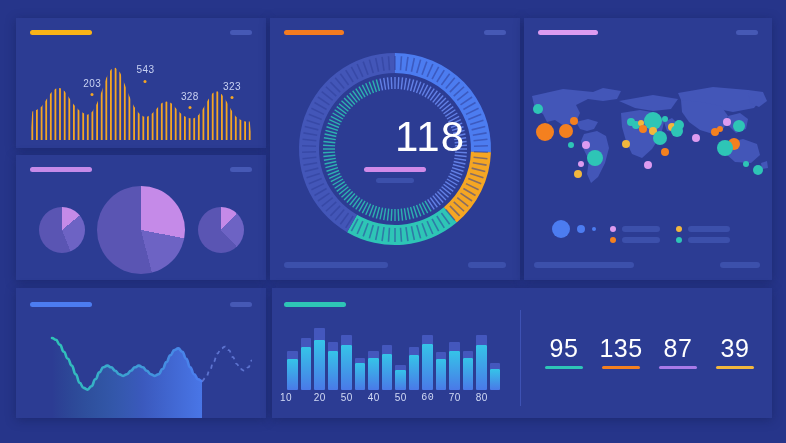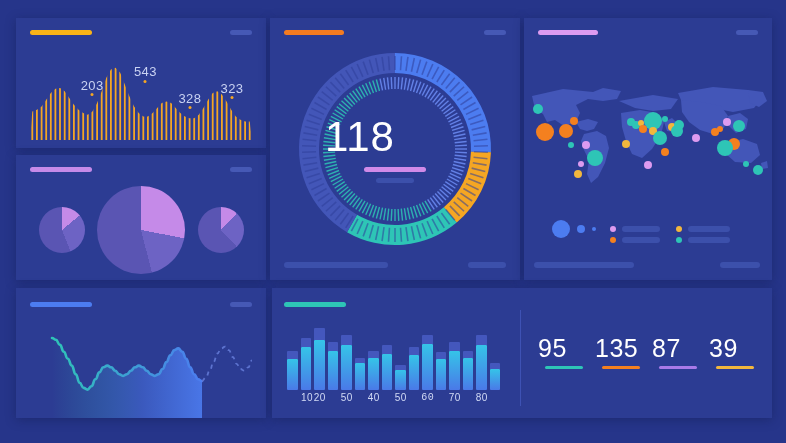--- a/index.html
+++ b/index.html
@@ -18,34 +18,34 @@
   }
   
   .title-bar{position:absolute;height:5px;border-radius:3px;}
   .corner-bar{position:absolute;height:5px;width:22px;border-radius:3px;background:#4659b5;}
   .ph-bar{position:absolute;height:6px;border-radius:3px;background:#3c50ab;}
 
   
   #card-area{left:16px;top:18px;width:250px;height:130px;}
   .area-wrap{position:absolute;left:14px;top:38px;width:222px;height:84px;}
   .area-label{
-    position:absolute;color:#c9d2f2;font-size:13px;letter-spacing:.4px;
+    position:absolute;color:#c9d2f2;font-size:10px;letter-spacing:.4px;
     transform:translateX(-50%);white-space:nowrap;
   }
   .area-dot{position:absolute;width:3px;height:3px;border-radius:50%;background:#f5a623;transform:translateX(-50%);}
 
   
   #card-pies{left:16px;top:155px;width:250px;height:125px;}
   .pie{position:absolute;border-radius:50%;}
 
   
   #card-gauge{left:270px;top:18px;width:250px;height:262px;}
   .gauge-center{
     position:absolute;left:50%;top:50%;transform:translate(-50%,-50%);
-    text-align:left;width:140px;
+    text-align:right;width:140px;
   }
   .gauge-value{
     color:#ffffff;font-size:42px;font-weight:300;letter-spacing:1px;
     line-height:44px;font-family:"Liberation Sans", sans-serif;
   }
   .gauge-u1{margin:8px auto 0;width:62px;height:5px;border-radius:3px;background:#d08ae8;}
   .gauge-u2{margin:6px auto 0;width:38px;height:5px;border-radius:3px;background:#3c50ab;}
 
   
   #card-map{left:524px;top:18px;width:248px;height:262px;}
@@ -60,21 +60,21 @@
   
   #card-bars{left:272px;top:288px;width:500px;height:130px;}
   .bar-col{position:absolute;bottom:0;width:14px;border-radius:1px 1px 0 0;}
   .bar-lower{position:absolute;bottom:0;left:0;right:0;border-radius:1px;}
   .bar-upper{position:absolute;left:0;right:0;border-radius:1px 1px 0 0;background:#4457bd;}
   .bar-tick{
     position:absolute;color:#d2daf5;font-size:10px;letter-spacing:.4px;
     transform:translateX(-50%);
   }
   .vdivider{position:absolute;width:1px;background:#4457bd;opacity:.8;}
-  .kpi{position:absolute;text-align:left;}
+  .kpi{position:absolute;text-align:center;}
   .kpi-val{color:#ffffff;font-size:25px;font-weight:300;letter-spacing:.5px;line-height:28px;}
   .kpi-rule{margin:4px auto 0;width:38px;height:3px;border-radius:2px;}
 </style>
 </head>
 <body>
 
 <div class="dash">
 
   <div class="card" id="card-area">
     <div class="title-bar" id="area-title" style="left: 14px; top: 12px; width: 62px; background: rgb(249, 179, 24);"></div>
@@ -569,21 +569,21 @@
         <div class="bar-col" style="left: 190px; width: 10.5px; height: 70px;">
           <div class="bar-lower" style="height: 44.8px; background: linear-gradient(rgb(53, 196, 232), rgb(74, 121, 232));"></div>
           <div class="bar-upper" style="bottom: 44.8px; height: 9.8px; background: rgb(68, 87, 189);"></div>
         </div>
         <div class="bar-col" style="left: 203.5px; width: 10.5px; height: 70px;">
           <div class="bar-lower" style="height: 21px; background: linear-gradient(rgb(53, 196, 232), rgb(74, 121, 232));"></div>
           <div class="bar-upper" style="bottom: 21px; height: 5.6px; background: rgb(68, 87, 189);"></div>
         </div>
       </div>
     <div id="bars-axis" style="position:absolute;left:14px;top:104px;width:216px;height:16px;">
-        <div class="bar-tick" style="left: 21px;">10</div>
+        <div class="bar-tick" style="left: 0;">10</div>
         <div class="bar-tick" style="left: 33.75px;">20</div>
         <div class="bar-tick" style="left: 60.75px;">50</div>
         <div class="bar-tick" style="left: 87.75px;">40</div>
         <div class="bar-tick" style="left: 114.75px;">50</div>
         <div class="bar-tick" style="left: 141.75px; font-family: Liberation Mono, monospace;">60</div>
         <div class="bar-tick" style="left: 168.75px;">70</div>
         <div class="bar-tick" style="left: 195.75px;">80</div>
       </div>
 
     <div class="vdivider" style="left:248px;top:22px;height:96px;"></div>

